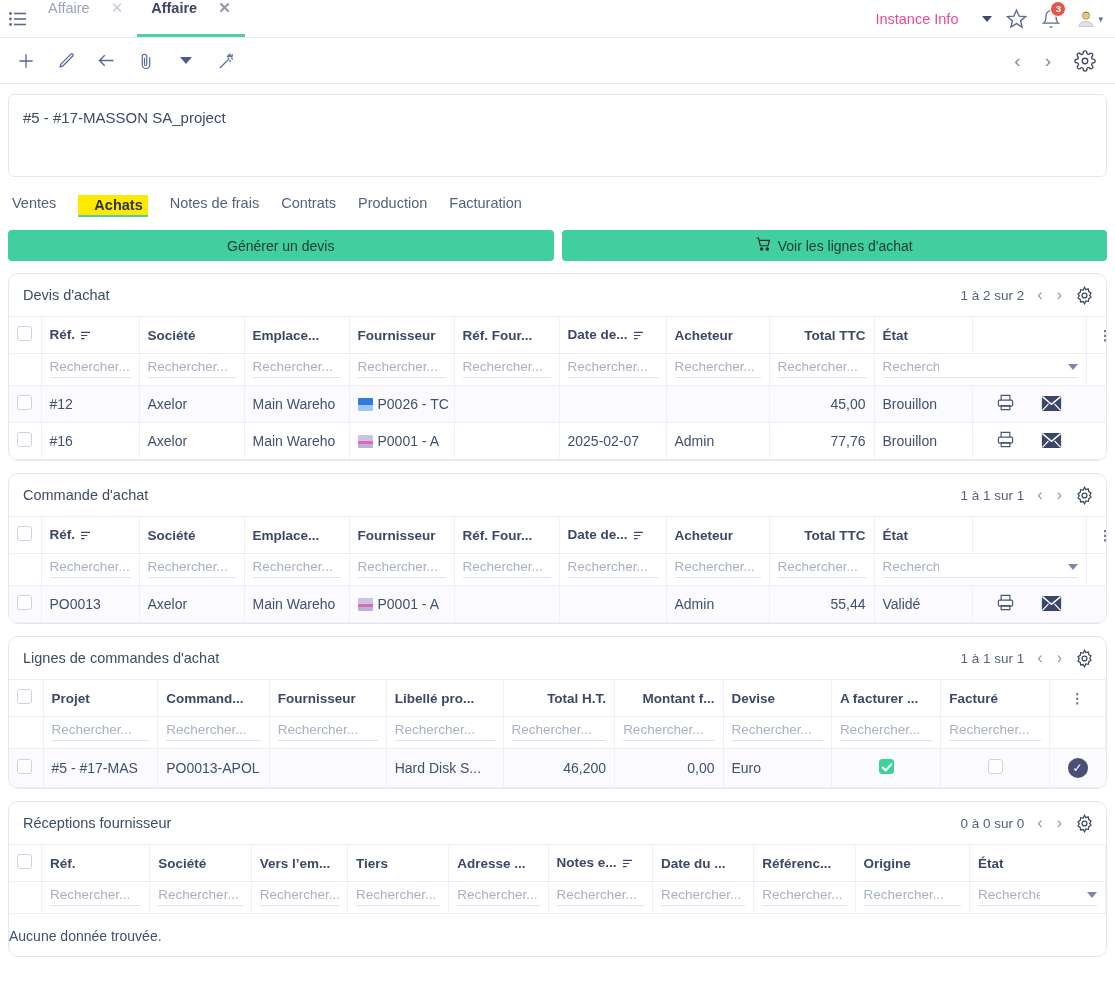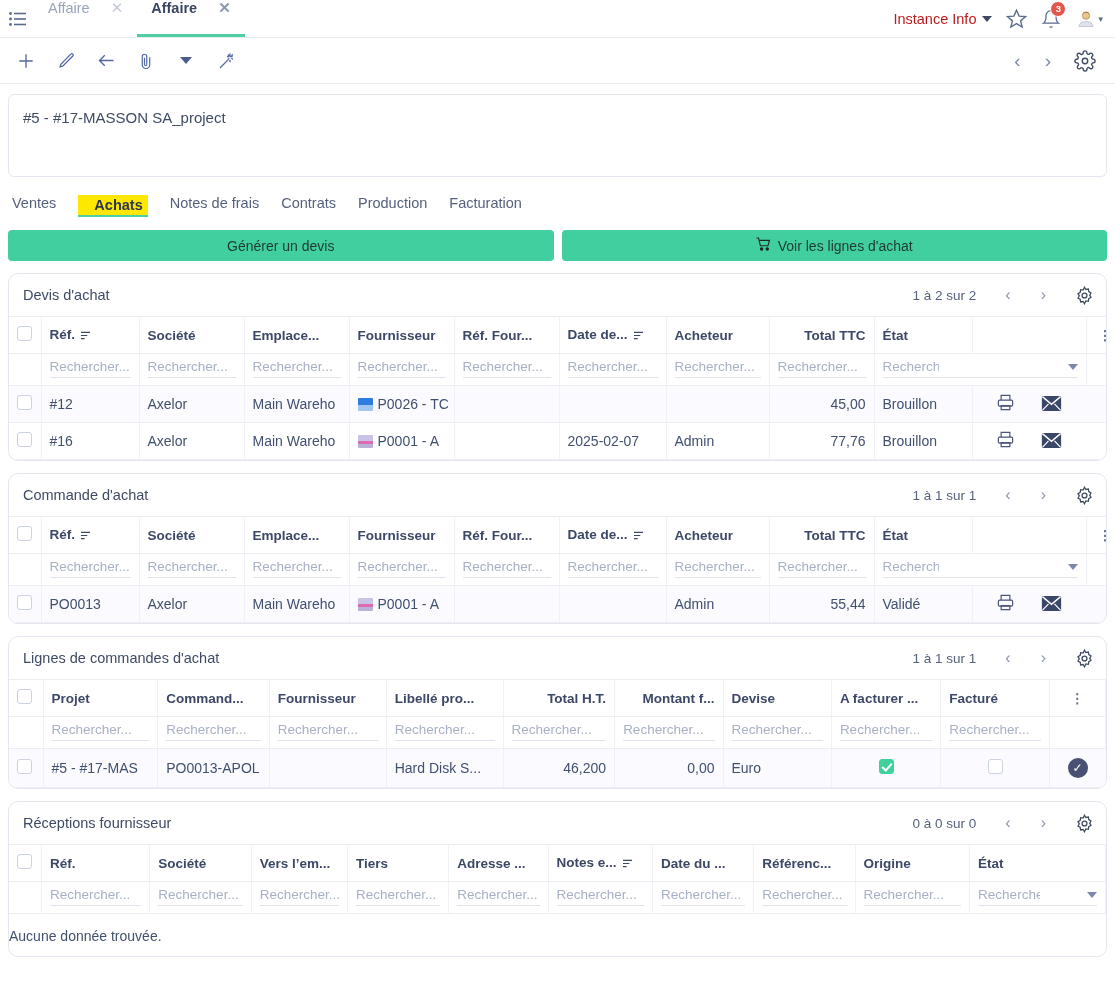--- a/index.html
+++ b/index.html
@@ -34,21 +34,21 @@
   }
   .tab.active { color: #3a4560; font-weight: bold; border-bottom-color: #4ecfa4; }
   .tab .x { color: #c2c9d8; font-size: 15px; line-height: 1; }
   .tab.active .x { color: #8d97ad; }
 
   .topright {
     margin-left: auto;
     display: flex; align-items: center; gap: 14px;
     padding-right: 12px;
   }
-  .instinfo { font-size: 14.5px; color: #b91c1c; display: flex; align-items: center; gap: 6px; cursor: pointer; }
+  .instinfo { font-size: 14.5px; color: #ec4899; display: flex; align-items: center; gap: 24px; cursor: pointer; }
   .caret-dn { width:0;height:0;border-left:5px solid transparent;border-right:5px solid transparent;border-top:6px solid #3f4b63; }
   .icon-btn { cursor: pointer; display: flex; align-items: center; color: #5b6b8c; position: relative; }
   .badge {
     position: absolute; top: -8px; left: 9px;
     background: #e4564b; color: #fff; font-size: 9.5px; font-weight: bold;
     border-radius: 9px; min-width: 16px; height: 16px;
     display: flex; align-items: center; justify-content: center;
     padding: 0 4px; border: 1.5px solid #fff;
   }
 
@@ -116,21 +116,21 @@
     border-radius: 10px;
     overflow: hidden;
     background: #fff;
   }
   .panel-head {
     display: flex; align-items: center;
     height: 42px;
     padding: 0 12px 0 14px;
   }
   .panel-title { font-size: 14.5px; color: #3f4b63; }
-  .panel-tools { margin-left: auto; display: flex; align-items: center; gap: 16px; }
+  .panel-tools { margin-left: auto; display: flex; align-items: center; gap: 0; }
   .pager { font-size: 13.5px; color: #55617c; margin-right: 6px; }
   .pg-arrow { color: #8b97b3; font-size: 16px; cursor: pointer; padding: 0 7px; }
   .gear { cursor: pointer; color: #3f4b63; display: flex; align-items: center; padding-left: 6px; }
 
   table.grid { width: 100%; border-collapse: collapse; table-layout: fixed; }
   table.grid th {
     font-size: 13.5px; font-weight: bold; color: #3c4866;
     text-align: left;
     padding: 9px 8px;
     border-top: 1px solid #eceef4;

